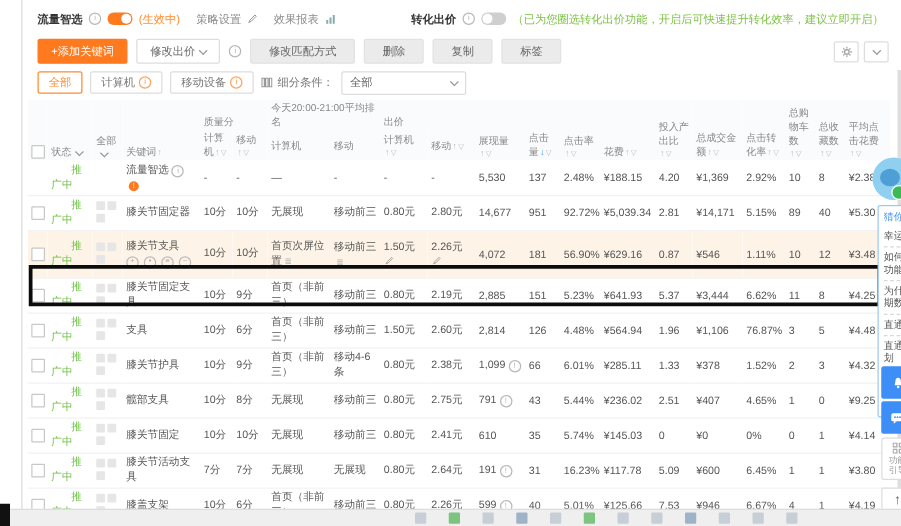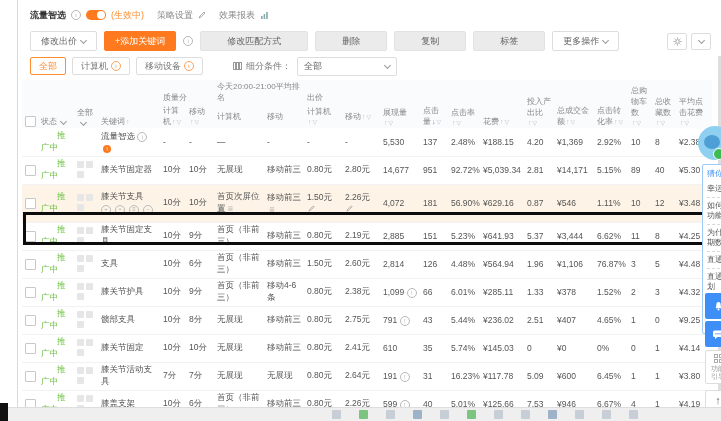--- a/index.html
+++ b/index.html
@@ -20,32 +20,32 @@
   .txt-gray{color:#8a8a8a;}
   .ico-i{display:inline-block;width:8px;height:8px;border:1px solid #b8b8b8;border-radius:50%;
          color:#b0b0b0;font-size:6px;line-height:8px;text-align:center;font-style:normal;}
   .ico-i.or{border-color:#ffa25e;color:#ff9240;}
   
   .toolbar{position:absolute;left:30px;right:10px;top:30px;height:22px;display:flex;align-items:center;gap:7px;}
   .btn{display:inline-flex;align-items:center;justify-content:center;height:20px;padding:0 10px;
        border-radius:2px;font-size:9px;cursor:pointer;box-sizing:border-box;}
   .btn-primary{background:#ff7a1f;color:#fff;border:1px solid #ff7a1f;}
   .btn-plain{background:#fff;color:#666;border:1px solid #ddd;}
-  .btn-gray{background:#ebebeb;color:#666;border:1px solid #e2e2e2;padding:0 26px;}
+  .btn-gray{background:#ebebeb;color:#666;border:1px solid #e2e2e2;padding:0 14px;}
   .chev{display:inline-block;width:4px;height:4px;border-right:1px solid #999;border-bottom:1px solid #999;
         transform:rotate(45deg);margin-left:4px;margin-top:-2px;}
   .tool-right{margin-left:auto;display:flex;gap:4px;}
   .mini-btn{width:18px;height:15px;border:1px solid #ddd;border-radius:2px;background:#fff;
             display:inline-flex;align-items:center;justify-content:center;color:#999;}
   
   .tabsrow{position:absolute;left:30px;top:57px;height:18px;display:flex;align-items:center;gap:6px;}
   .tab{display:inline-flex;align-items:center;gap:3px;height:16px;padding:0 8px;border:1px solid #ddd;
        border-radius:2px;background:#fff;color:#777;}
   .tab.active{border-color:#ff8c2e;color:#ff8c2e;}
-  .filter-label{display:flex;align-items:center;gap:4px;color:#777;margin-left:24px;}
+  .filter-label{display:flex;align-items:center;gap:4px;color:#777;margin-left:0;}
   .select{display:inline-flex;align-items:center;justify-content:space-between;width:86px;height:17px;
           border:1px solid #ddd;border-radius:2px;padding:0 6px;color:#666;background:#fff;}
   
   .tablewrap{position:absolute;left:22px;top:80px;width:690px;}
   table{border-collapse:collapse;table-layout:fixed;width:688px;}
   th,td{padding:1px 3px;font-weight:normal;text-align:left;overflow:hidden;box-sizing:border-box;}
   thead th{font-size:8px;color:#888;background:#fafbfc;height:17px;}
   thead tr.h1 th{vertical-align:bottom;}
   tbody td{font-size:8.5px;color:#555;border-bottom:1px solid #f2f2f2;height:28px;}
   tr.row-h td{height:38px;}
@@ -103,37 +103,39 @@
       <svg width="8" height="8" viewBox="0 0 8 8">
           <path d="M1 7 L2 5 L6 1 L7 2 L3 6 Z" fill="none" stroke="#999" stroke-width="0.8"></path>
         </svg>
       <span class="txt-gray" style="margin-left:8px">效果报表</span>
       <svg width="9" height="9" viewBox="0 0 9 9">
           <rect x="1" y="5" width="1.6" height="3" fill="#8aa"></rect>
           <rect x="3.6" y="3" width="1.6" height="5" fill="#8aa"></rect>
           <rect x="6.2" y="1" width="1.6" height="7" fill="#8aa"></rect>
         </svg>
     </div>
+    <div class="tb-right">
+      <span class="tb-title">转化出价</span>
+      <i class="ico-i">i</i>
+      <span class="tog off"></span>
+      <span class="txt-green">（已为您圈选转化出价功能，开启后可快速提升转化效率，建议立即开启）</span>
+    </div>
   </div>
 
   <div class="toolbar">
+    <span class="btn btn-primary">+添加关键词</span>
     <span class="btn btn-plain">
         <span>修改出价</span>
         <span class="chev"></span>
       </span>
-    <span class="btn btn-primary">+添加关键词</span>
     <i class="ico-i">i</i>
     <span class="btn btn-gray">修改匹配方式</span>
     <span class="btn btn-gray">删除</span>
     <span class="btn btn-gray">复制</span>
     <span class="btn btn-gray">标签</span>
-    <span class="btn btn-plain">
-        <span>更多操作</span>
-        <span class="chev"></span>
-      </span>
     <span class="tool-right">
       <span class="mini-btn">
         <svg width="9" height="9" viewBox="0 0 10 10">
             <circle cx="5" cy="5" r="2" fill="none" stroke="#999"></circle>
             <g stroke="#999">
               <line x1="5" y1="0.5" x2="5" y2="2"></line>
               <line x1="5" y1="8" x2="5" y2="9.5"></line>
               <line x1="0.5" y1="5" x2="2" y2="5"></line>
               <line x1="8" y1="5" x2="9.5" y2="5"></line>
               <line x1="1.8" y1="1.8" x2="2.9" y2="2.9"></line>

